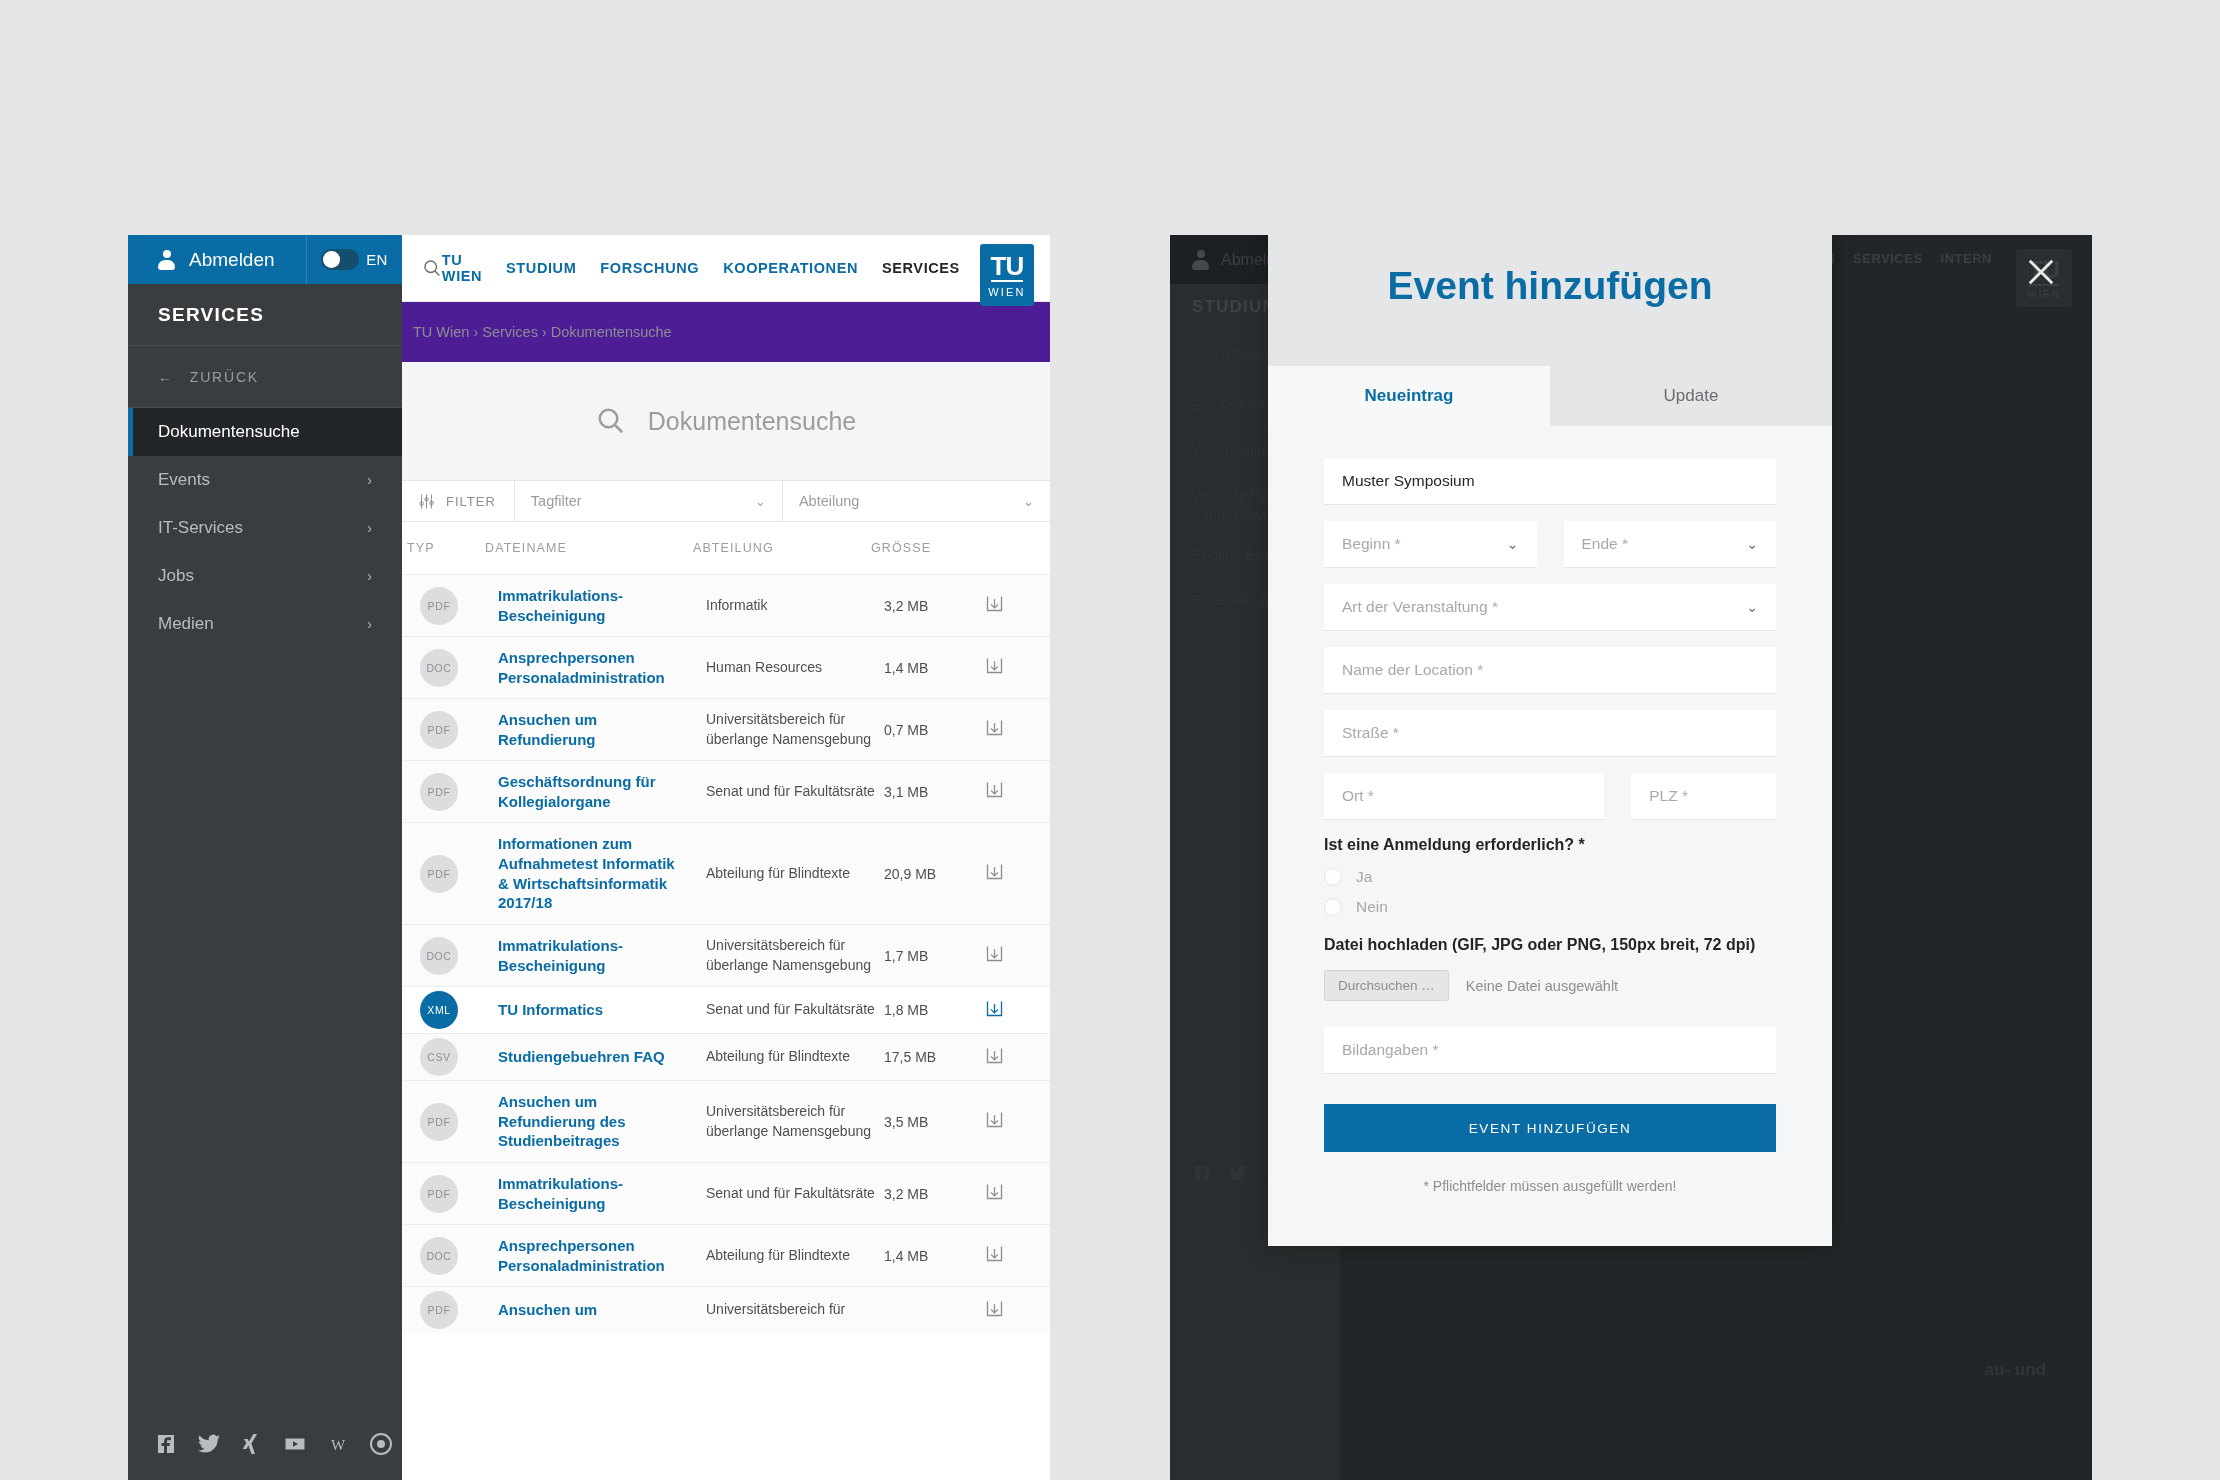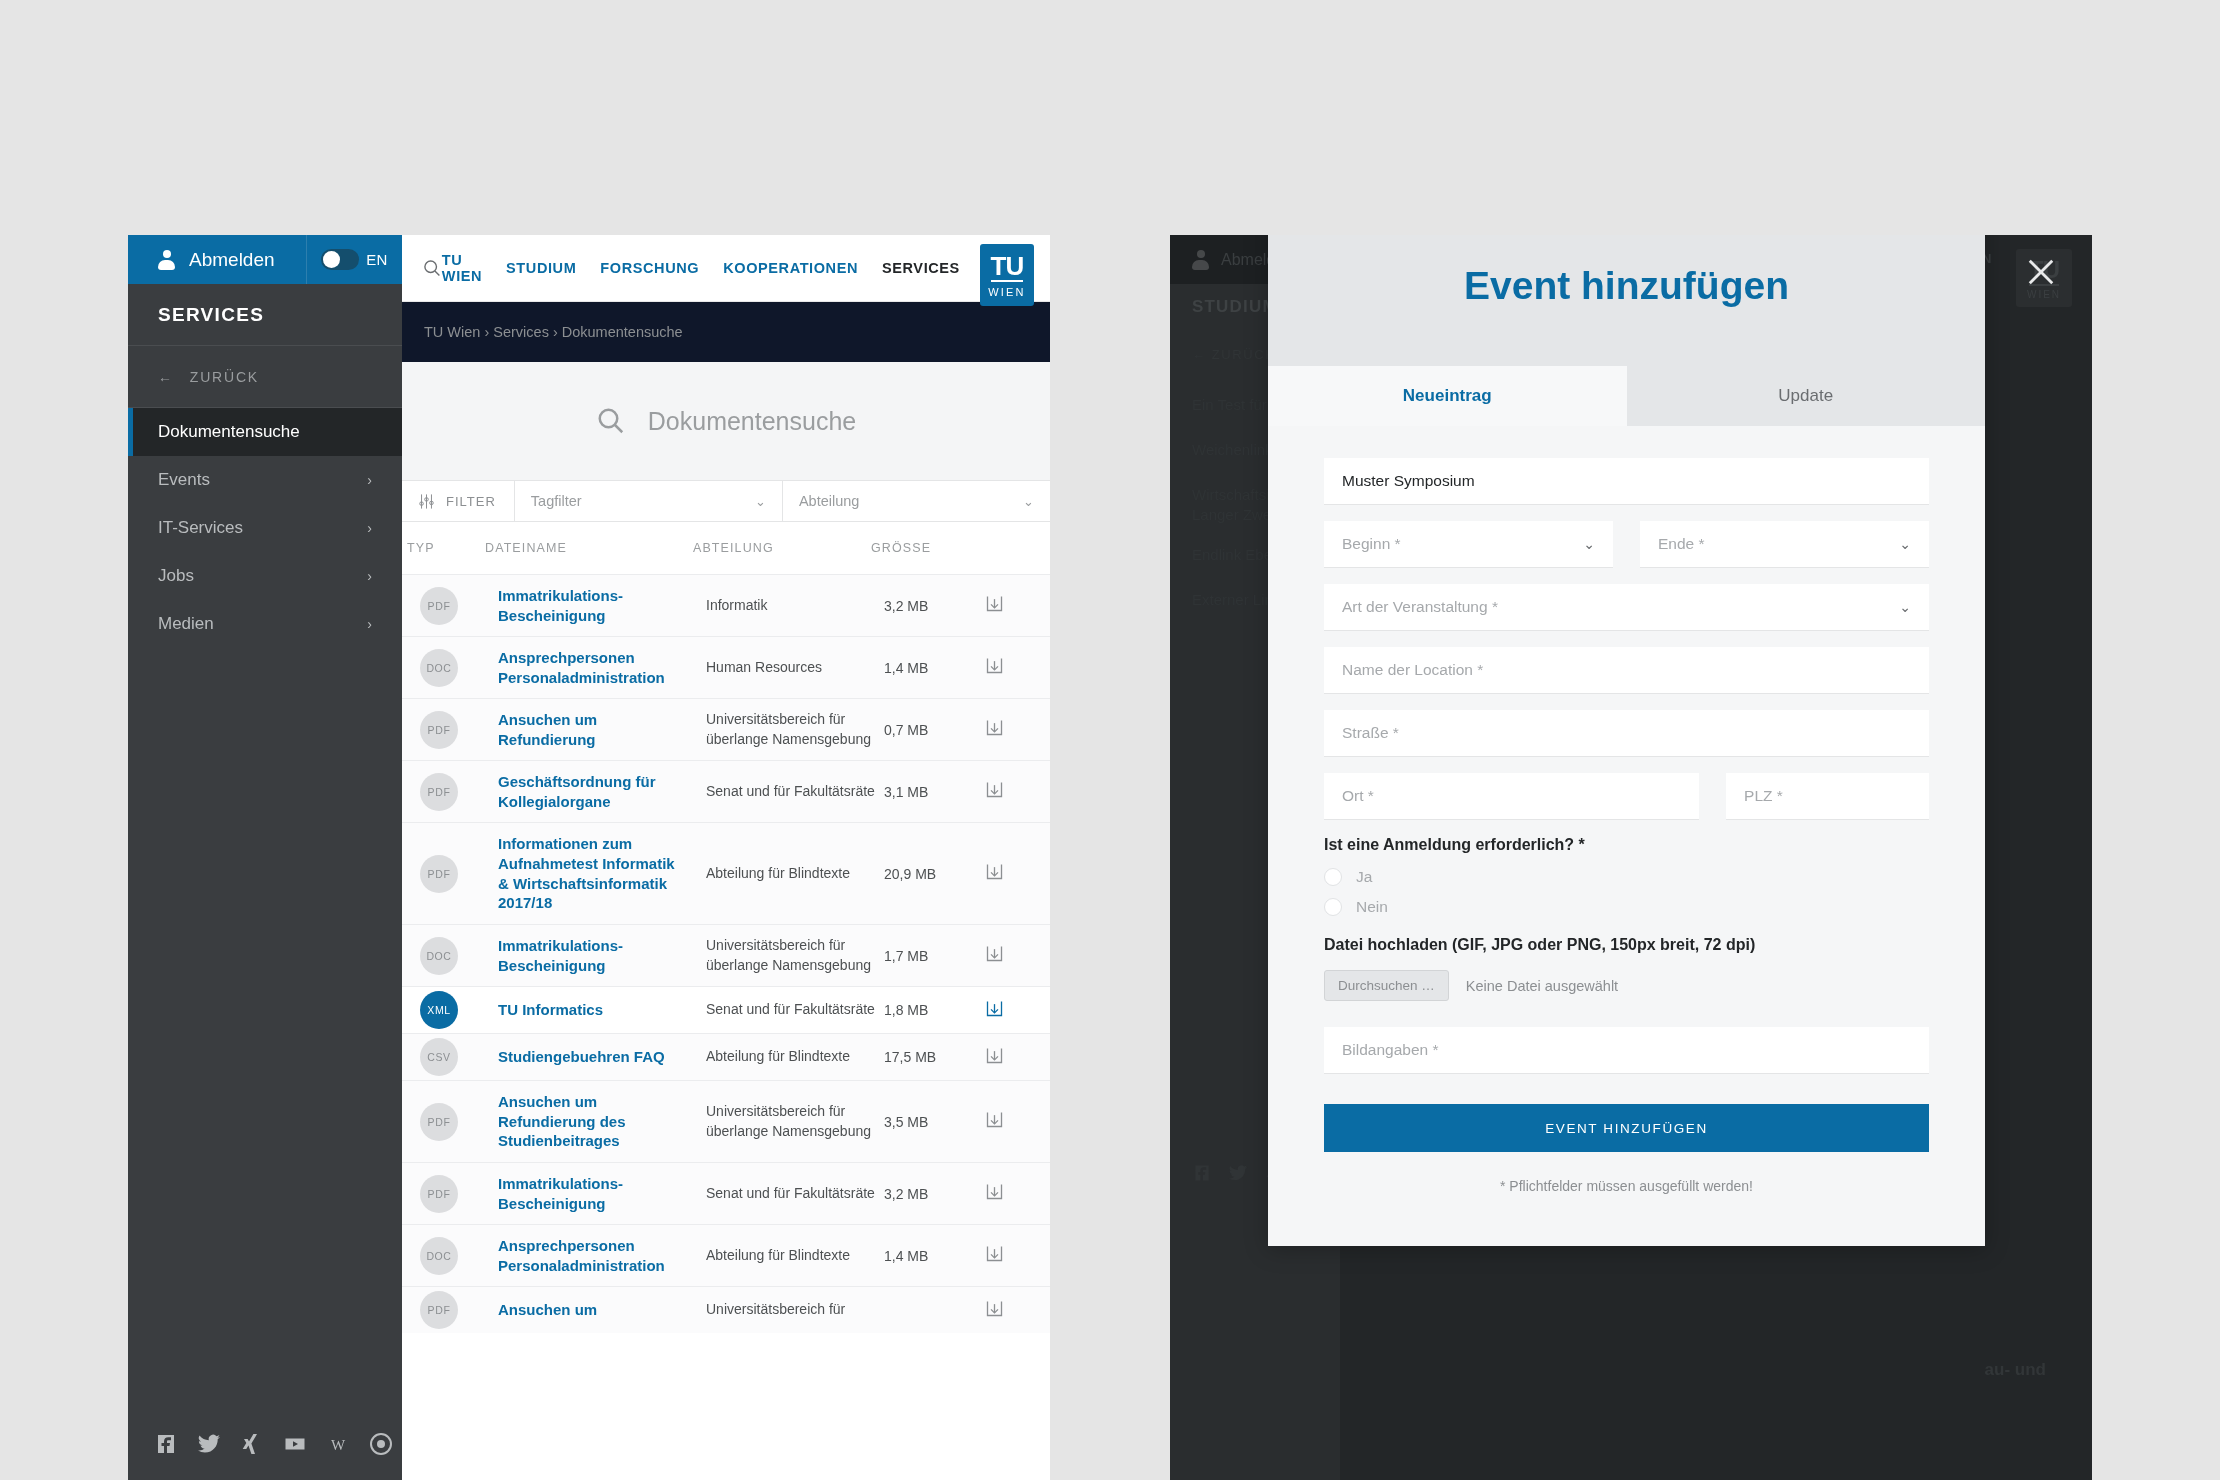--- a/index.html
+++ b/index.html
@@ -52,21 +52,21 @@
   .nav-search { width: 22px; height: 22px; stroke: #6a6d70; fill: none; stroke-width: 1.7; }
   .nav-links { margin-left: auto; display: flex; align-items: center; gap: 24px; padding-right: 20px; }
   .nav-links a { color: #0a6ca4; font-size: 14.5px; font-weight: bold; letter-spacing: .6px; text-decoration: none; }
   .nav-links a.cur { color: #232628; }
   .tu-logo { width: 60px; height: 62px; background: #0a6ca4; position: relative;
              display:flex; flex-direction:column; align-items:center; justify-content:center;
              border-radius: 3px; margin-top: 14px; }
   .tu-logo .tu { color:#fff; font-weight:bold; font-size: 26px; letter-spacing:-1px; line-height: 1;
                  border-bottom: 2px solid #fff; padding-bottom:1px; }
   .tu-logo .wien { color:#fff; font-size: 11px; letter-spacing: 2.2px; margin-top: 4px; }
-  .breadcrumb { background: #0f172a; padding: 22px 0 22px 22px; color: #8c8f92; font-size: 14.5px; }
+  .breadcrumb { background: #4c1d95; padding: 22px 0 22px 11px; color: #8c8f92; font-size: 14.5px; }
 
   .searchbar { background: #f4f5f6; height: 118px; display:flex; align-items:center; justify-content:center; gap:22px; }
   .searchbar .mag { width: 30px; height: 30px; stroke: #9a9d9f; fill:none; stroke-width:2; }
   .searchbar .ph { color: #9a9d9f; font-size: 25px; }
 
   .filterrow { height: 42px; display:flex; align-items:stretch; border-top:1px solid #e4e5e6; border-bottom:1px solid #e4e5e6; background:#fff; }
   .filter-lbl { display:flex; align-items:center; gap:11px; padding: 0 18px 0 16px; color:#8c8f92; font-size:13px; letter-spacing:1px; border-right:1px solid #e4e5e6; }
   .slider-ico { width:17px; height:17px; stroke:#8c8f92; stroke-width:1.4; fill:none; }
   .filter-sel { flex:1; display:flex; align-items:center; padding:0 16px; color:#9a9d9f; font-size:14.5px; border-right:1px solid #e4e5e6; }
   .filter-sel:last-child { border-right:none; }
@@ -114,21 +114,21 @@
   .bg-sb-back { position:absolute; left:22px; top:112px; color:#303436; font-size:13px; letter-spacing:1.6px; }
   .bg-sb-item { position:absolute; left:22px; color:#2f3335; font-size:15px; line-height:1.35; width:150px; }
   .bg-accent { position:absolute; left:165px; width:7px; height:66px; background:#0a6ca4; top:378px; }
   .bg-soc { position:absolute; left:22px; top:928px; display:flex; gap:16px; }
   .bg-soc svg { width:20px; height:20px; fill:#303436; }
   .bg-right-txt { position:absolute; right:46px; bottom:100px; color:#323638; font-size:17px; font-weight:bold; }
   .close-x { position:absolute; right:36px; top:22px; width:30px; height:30px; cursor:pointer; }
   .close-x svg { width:30px; height:30px; stroke:#e8e9ea; stroke-width:2.2; }
 
   
-  .modal { position:absolute; left:98px; top:-29px; width:717px; height:1040px;
+  .modal { position:absolute; left:98px; top:-29px; width:564px; height:1040px;
            background:#f5f6f7; box-shadow: 0 3px 22px rgba(0,0,0,.25); }
   .modal-head { height:160px; background:#e4e6e8; display:flex; align-items:center; justify-content:center; }
   .modal-head h1 { color:#0a6ca4; font-size:39px; font-weight:bold; }
   .tabs { display:flex; height:60px; background:#e4e6e8; }
   .tab { flex:1; display:flex; align-items:center; justify-content:center; font-size:17px; color:#6a6d70; }
   .tab.active { background:#f7f8f9; color:#0a6ca4; font-weight:bold; }
   .mbody { padding: 32px 56px 0 56px; }
   .fld { background:#fff; border-bottom:1px solid #e4e5e6; height:47px; display:flex; align-items:center; padding:0 18px;
          margin-bottom:16px; font-size:15.5px; }
   .fld .val { color:#232628; }

